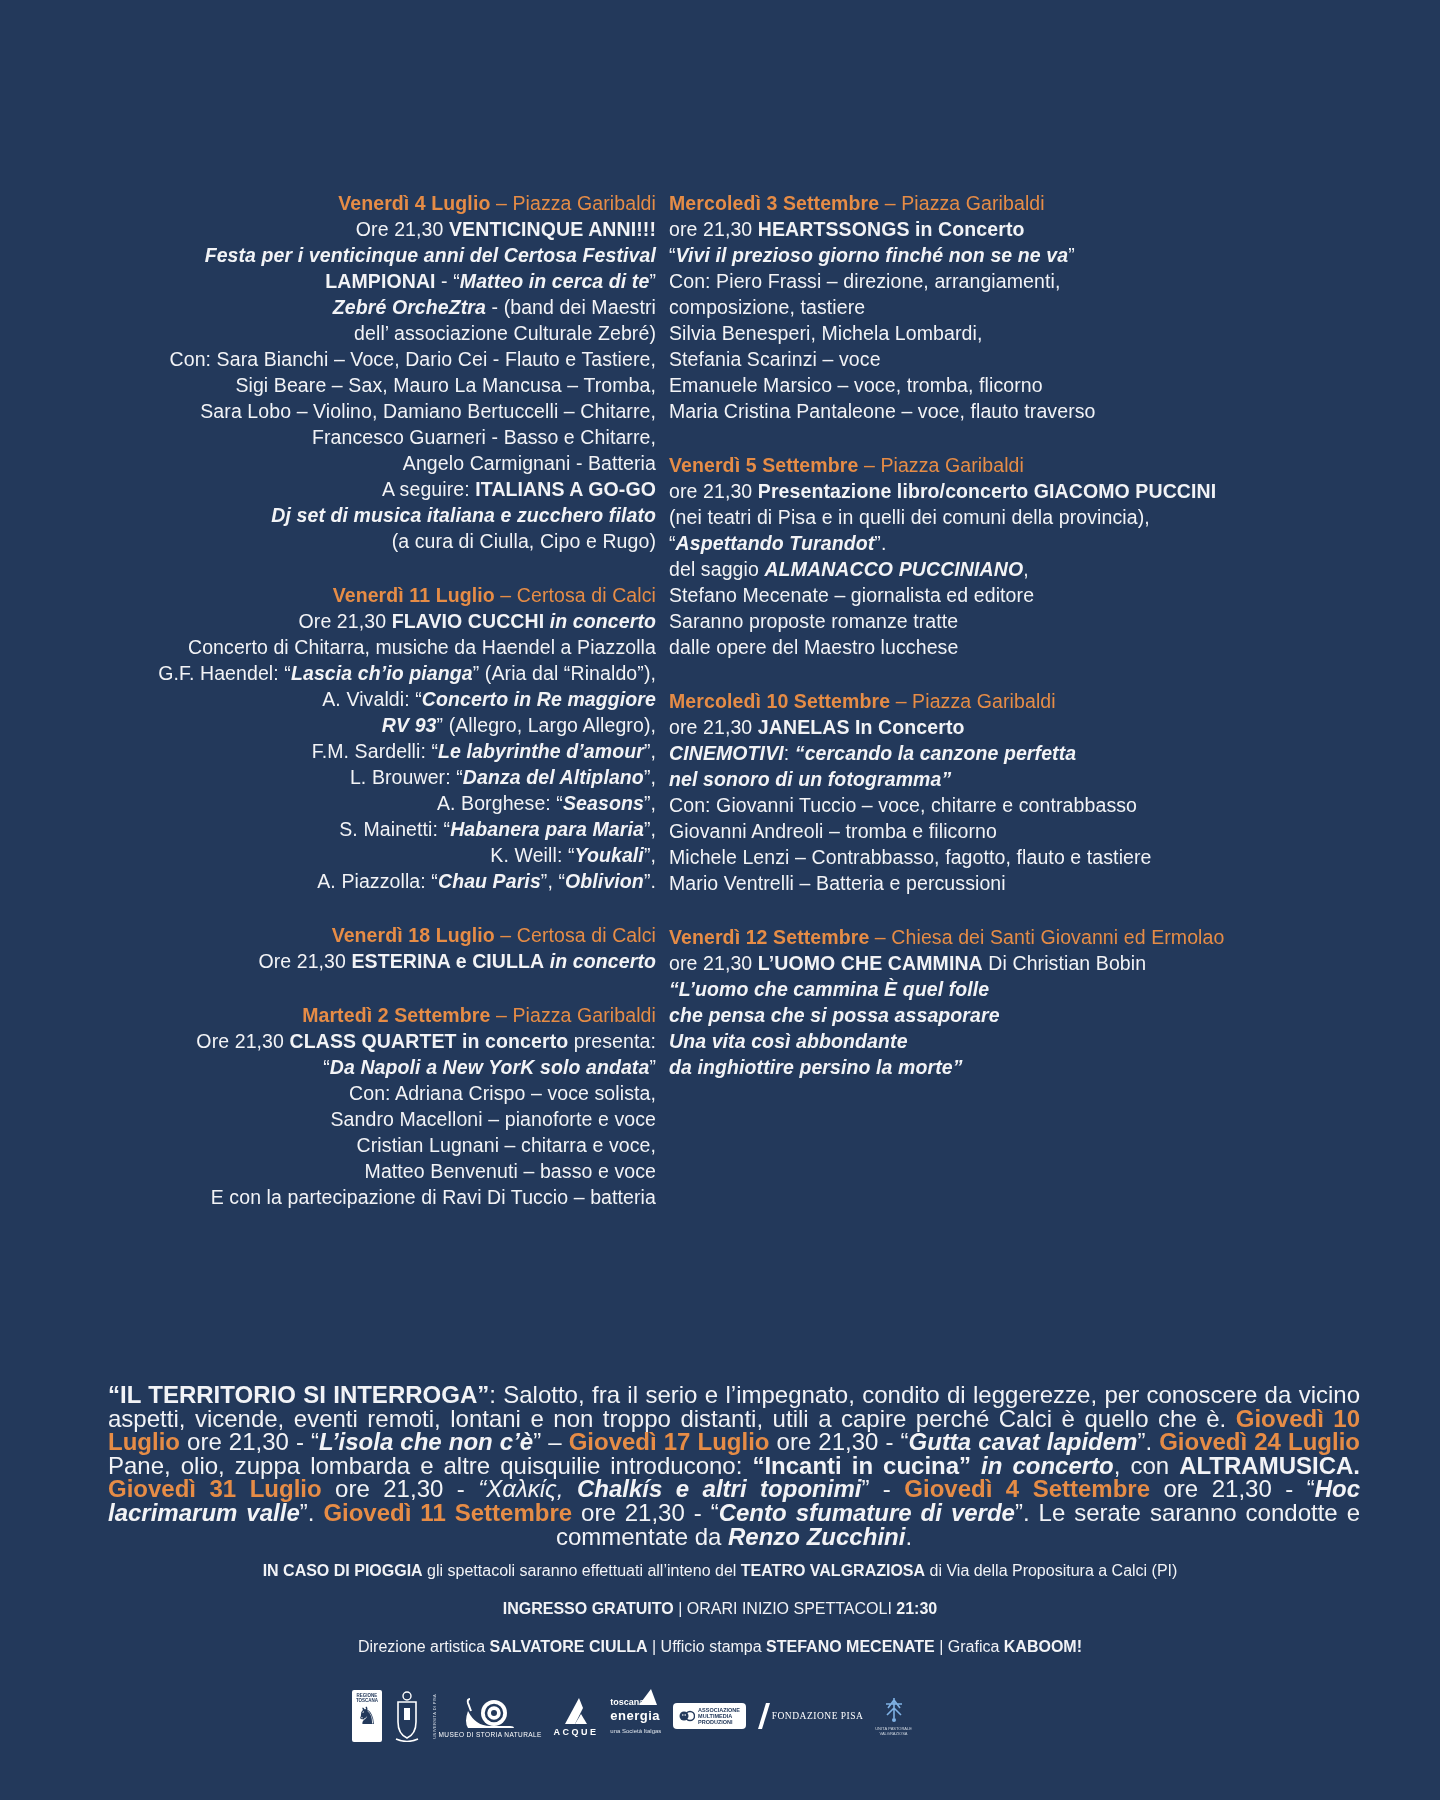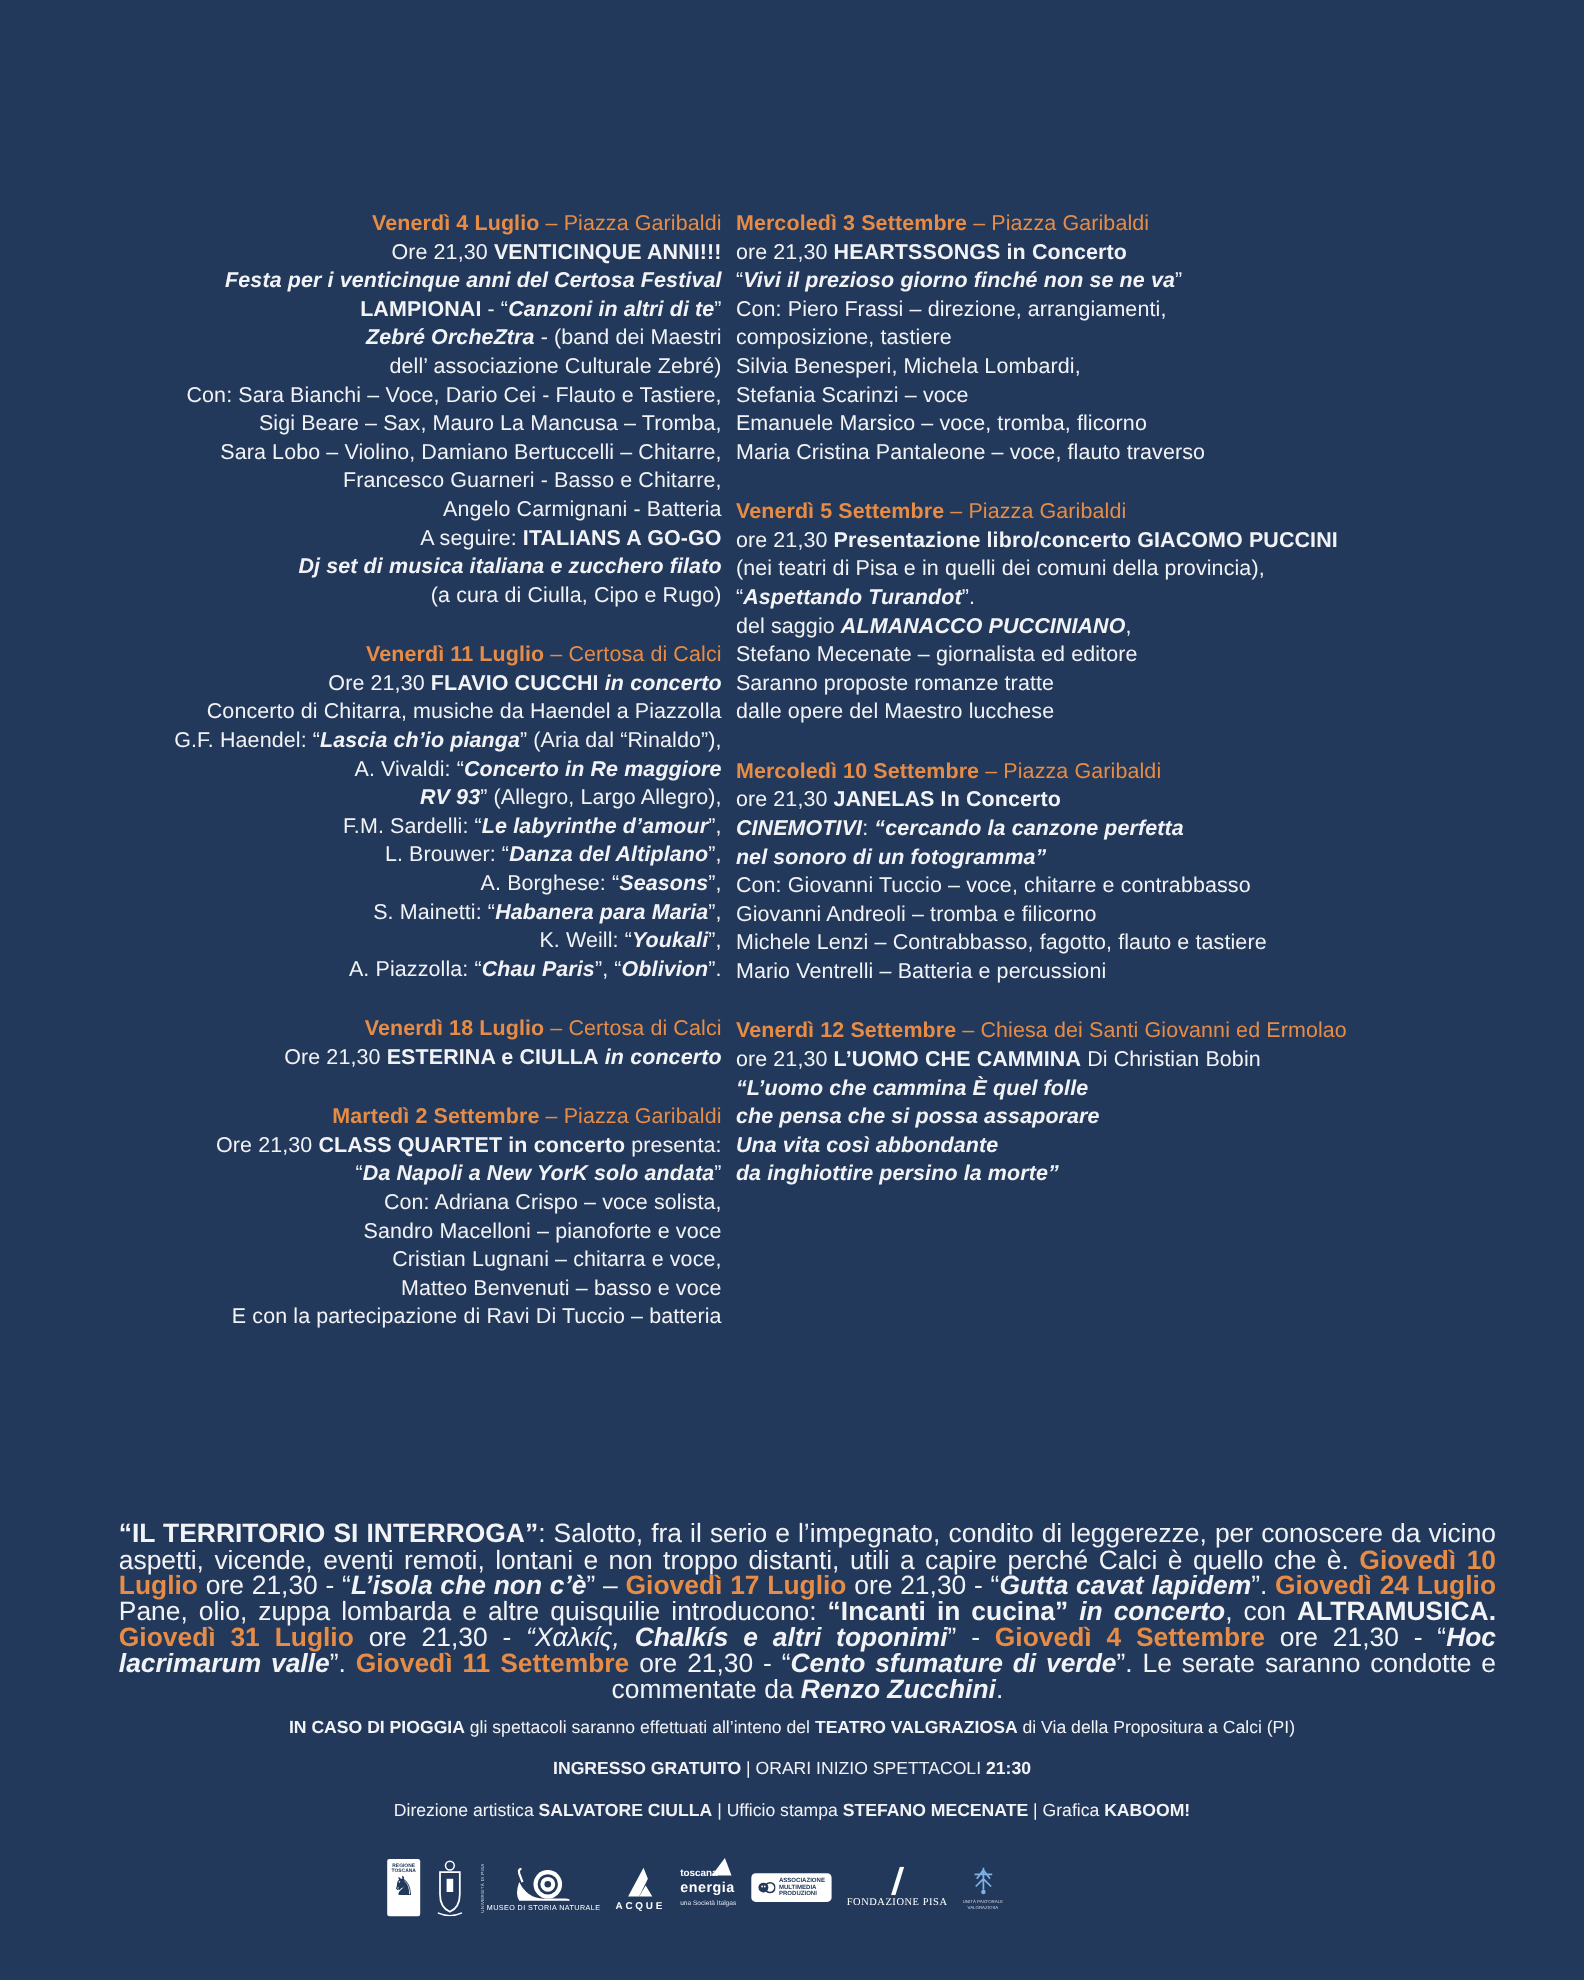--- a/index.html
+++ b/index.html
@@ -57,35 +57,35 @@
   .museo-label{font-size:6.5px;letter-spacing:.4px;margin-top:2px;white-space:nowrap;}
   .acque-label{font-size:9px;font-weight:700;letter-spacing:2.5px;margin-top:1px;}
   .energia{position:relative;align-items:flex-start;}
   .energia-top{font-size:9px;font-weight:700;line-height:9px;}
   .energia-main{font-size:13px;font-weight:700;line-height:18px;letter-spacing:.5px;}
   .energia-sub{font-size:6px;align-self:flex-end;margin-top:3px;color:#dfe5ec;}
   .energia-sail{position:absolute;top:-10px;right:2px;}
   .amp-box{background:#fff;border-radius:4px;display:flex;align-items:center;gap:3px;padding:4px 6px;}
   .amp-text{display:flex;flex-direction:column;}
   .amp-text span{font-size:5.5px;font-weight:700;color:#23395B;line-height:6px;}
-  .fond{flex-direction:column;align-items:center;gap:2px;}
+  .fond{flex-direction:row;align-items:center;gap:2px;}
   .fond-label{font-family:"Liberation Serif",serif;font-size:9.5px;letter-spacing:.5px;white-space:nowrap;}
   .valg span{font-size:4px;line-height:5px;color:#cfd6e0;text-align:center;display:block;}
 </style>
 </head>
 <body>
 
 <div class="poster">
 
   <div class="col col-left">
       <div class="event">
         <div class="event-header"><span class="event-date">Venerdì 4 Luglio</span><span class="event-venue"> – Piazza Garibaldi</span></div>
         <div class="line"><span class="seg">Ore 21,30 </span><span class="seg b">VENTICINQUE ANNI!!!</span></div>
         <div class="line"><span class="seg b i">Festa per i venticinque anni del Certosa Festival</span></div>
-        <div class="line"><span class="seg b">LAMPIONAI</span><span class="seg"> - “</span><span class="seg b i">Canzoni in altri di te</span><span class="seg">”</span></div>
+        <div class="line"><span class="seg b">LAMPIONAI</span><span class="seg"> - “</span><span class="seg b i">Matteo in cerca di te</span><span class="seg">”</span></div>
         <div class="line"><span class="seg b i">Zebré OrcheZtra</span><span class="seg"> - (band dei Maestri</span></div>
         <div class="line"><span class="seg">dell’ associazione Culturale Zebré)</span></div>
         <div class="line"><span class="seg">Con: Sara Bianchi – Voce, Dario Cei - Flauto e Tastiere,</span></div>
         <div class="line"><span class="seg">Sigi Beare – Sax, Mauro La Mancusa – Tromba,</span></div>
         <div class="line"><span class="seg">Sara Lobo – Violino, Damiano Bertuccelli – Chitarre,</span></div>
         <div class="line"><span class="seg">Francesco Guarneri - Basso e Chitarre,</span></div>
         <div class="line"><span class="seg">Angelo Carmignani - Batteria</span></div>
         <div class="line"><span class="seg">A seguire: </span><span class="seg b">ITALIANS A GO-GO</span></div>
         <div class="line"><span class="seg b i">Dj set di musica italiana e zucchero filato</span></div>
         <div class="line"><span class="seg">(a cura di Ciulla, Cipo e Rugo)</span></div>

